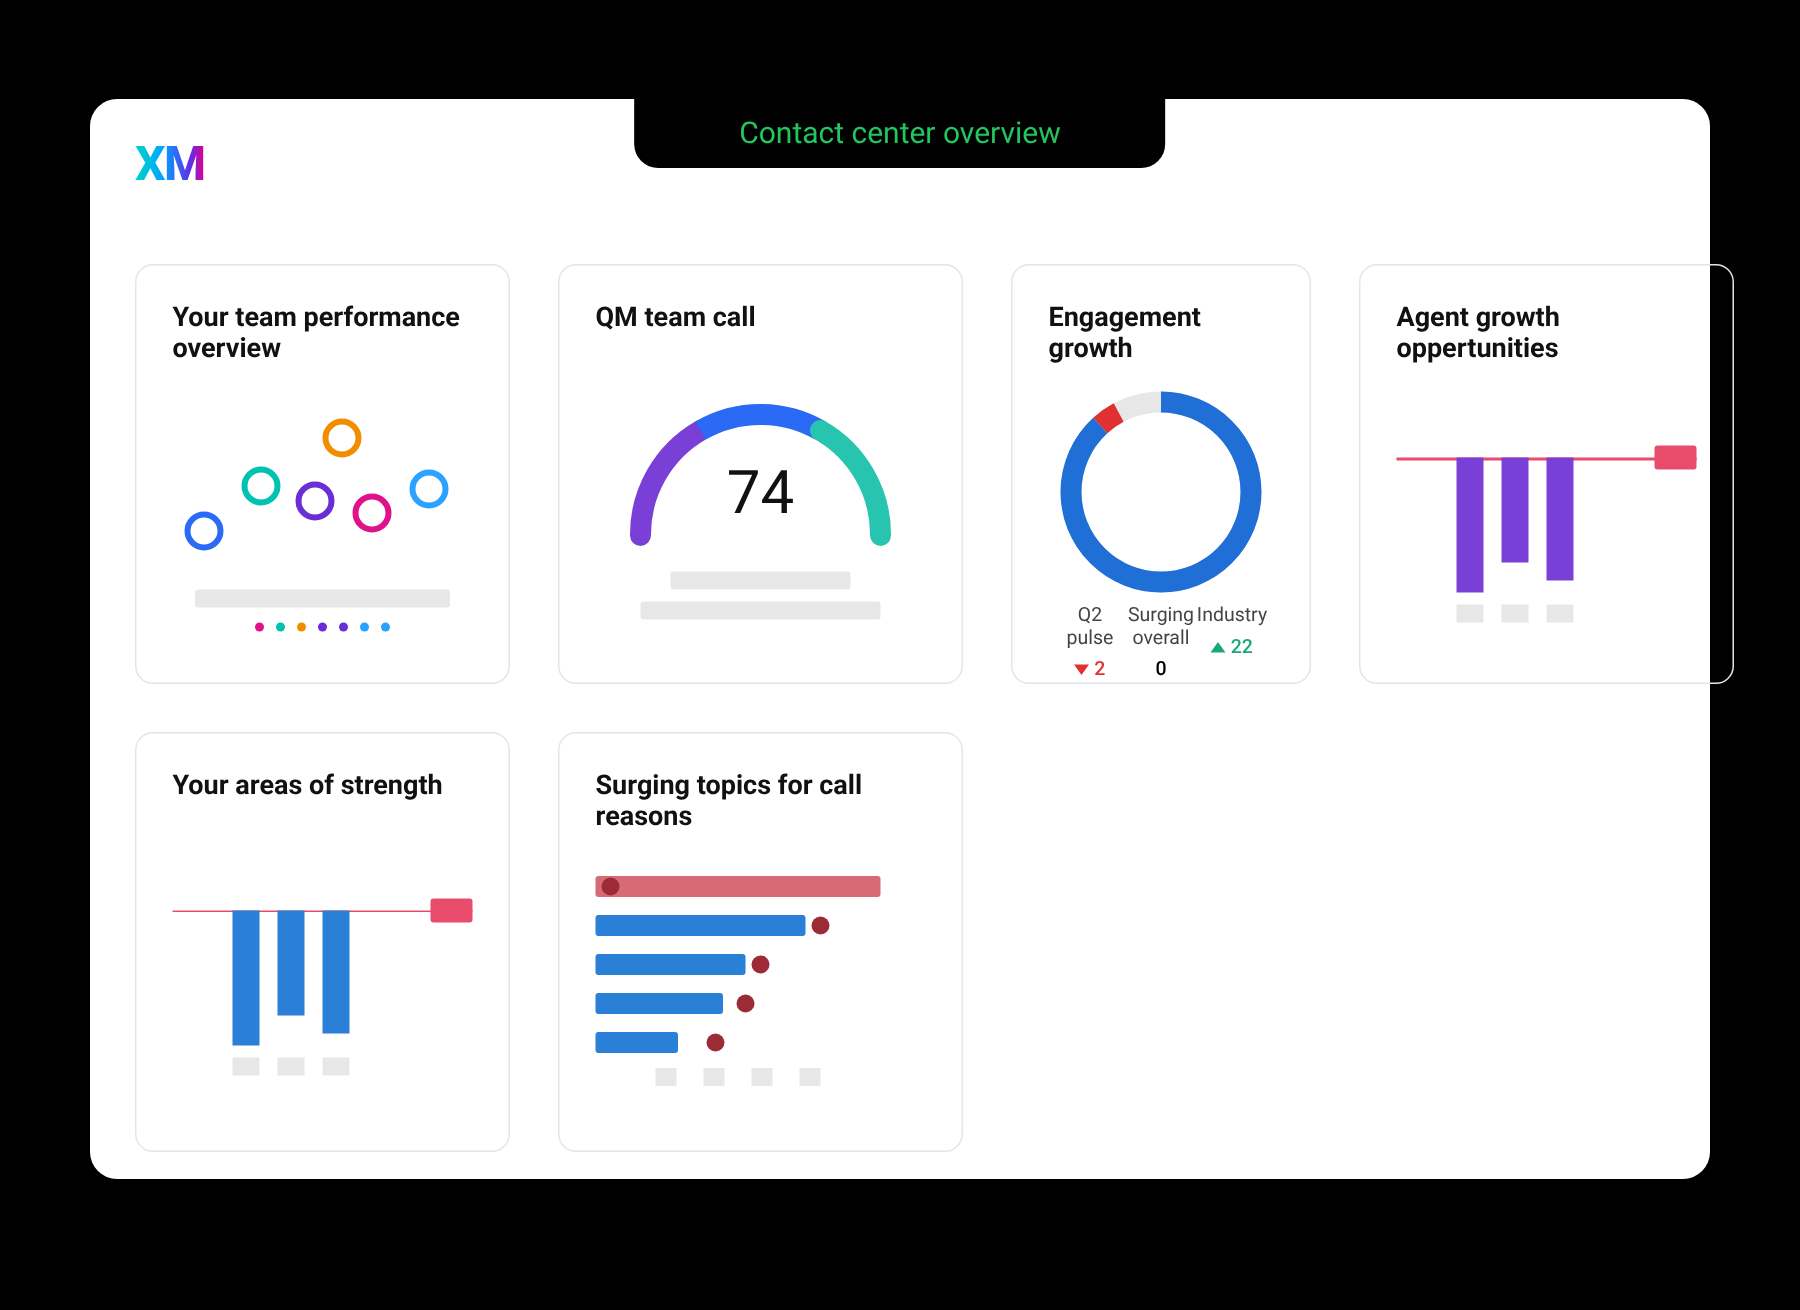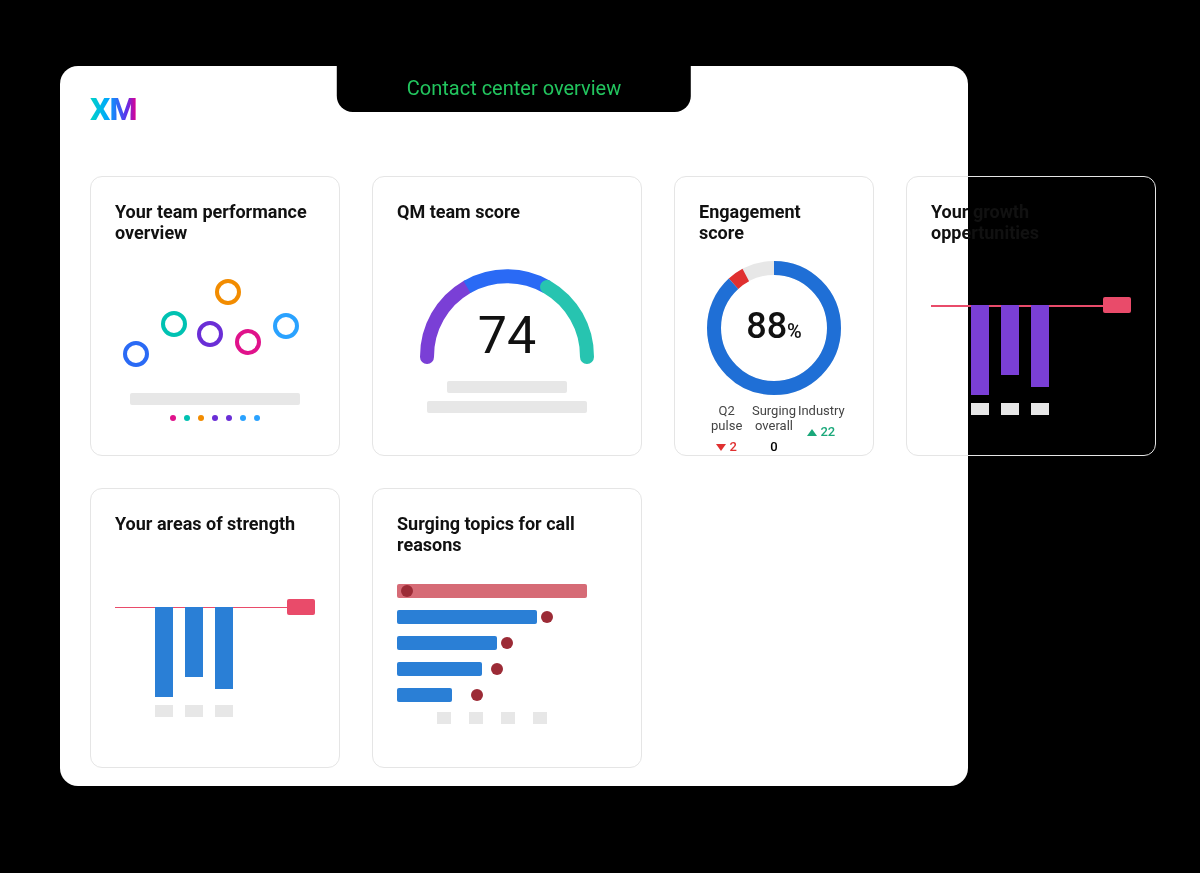--- a/index.html
+++ b/index.html
@@ -7,21 +7,21 @@
     background: #000;
     font-family: -apple-system, BlinkMacSystemFont, "Segoe UI", Roboto, Helvetica, Arial, sans-serif;
     width: 1200px;
     height: 873px;
     overflow: hidden;
   }
   .app-frame {
     position: absolute;
     top: 66px;
     left: 60px;
-    width: 908px;
+    width: 1080px;
     height: 720px;
     background: #fff;
     border-radius: 18px;
     padding: 24px 30px 30px 30px;
   }
   .logo {
     font-size: 32px;
     font-weight: 800;
     background: linear-gradient(90deg, #00D4C5 0%, #00A5FF 40%, #5F2EEA 80%, #E0008E 100%);
     -webkit-background-clip: text;
@@ -199,21 +199,21 @@
     display: flex;
     gap: 18px;
     margin-top: 6px;
     margin-left: 40px;
   }
   .surge-legend div {
     width: 14px; height: 12px; background: #e7e7e7;
   }
   .center-score {
     position: absolute;
-    font-size: 52px;
+    font-size: 40px;
     font-weight: 400;
     color: #111;
   }
   .donut-center {
     position: absolute;
     font-size: 36px;
     font-weight: 500;
     color: #111;
   }
   .donut-center .pct { font-size: 20px; }
@@ -247,69 +247,66 @@
             <div class="dot" style="background:#6a2ed6;"></div>
             <div class="dot" style="background:#6a2ed6;"></div>
             <div class="dot" style="background:#2aa2ff;"></div>
             <div class="dot" style="background:#2aa2ff;"></div>
           </div>
         </div>
       </div>
     </div>
 
     <div class="card">
-      <div class="card-title">QM team score</div>
+      <div class="card-title">QM team call</div>
       <div class="card-body">
         <div style="display:flex;flex-direction:column;align-items:center;">
           <div style="position:relative;width:200px;height:110px;">
             <svg width="200" height="110" viewBox="0 0 200 110">
               <path d="M 20 100 A 80 80 0 0 1 60 30" stroke="#7a3fd6" stroke-width="14" fill="none" stroke-linecap="round"></path>
               <path d="M 60 30 A 80 80 0 0 1 140 30" stroke="#2a6af5" stroke-width="14" fill="none"></path>
               <path d="M 140 30 A 80 80 0 0 1 180 100" stroke="#27c4b0" stroke-width="14" fill="none" stroke-linecap="round"></path>
             </svg>
             <div class="center-score" style="left:0;right:0;top:48px;text-align:center;">74</div>
           </div>
           <div class="placeholder-bar" style="width:120px;margin-top:14px;"></div>
           <div class="placeholder-bar" style="width:160px;margin-top:8px;"></div>
         </div>
       </div>
     </div>
 
     <div class="card">
-      <div class="card-title">Engagement score</div>
+      <div class="card-title">Engagement growth</div>
       <div class="card-body" style="flex-direction:column;">
         <div style="position:relative;width:150px;height:150px;">
           <svg width="150" height="150" viewBox="0 0 150 150">
             <circle cx="75" cy="75" r="60" stroke="#e7e7e7" stroke-width="14" fill="none"></circle>
             <circle cx="75" cy="75" r="60" stroke="#e03030" stroke-width="14" fill="none" stroke-dasharray="15 362" stroke-dashoffset="-332" transform="rotate(-90 75 75)"></circle>
             <circle cx="75" cy="75" r="60" stroke="#1f6fd6" stroke-width="14" fill="none" stroke-dasharray="332 377" transform="rotate(-90 75 75)"></circle>
           </svg>
-          <div class="donut-center" style="left:0;right:0;top:52px;text-align:center;">
-            <span>88</span><span class="pct">%</span>
-          </div>
         </div>
       </div>
       <div class="eng-stats">
         <div class="eng-stat">
           <div class="eng-stat-label">Q2 pulse</div>
           <div class="eng-stat-value down"><span class="tri tri-down"></span><span>2</span></div>
         </div>
         <div class="eng-stat">
           <div class="eng-stat-label">Surging overall</div>
           <div class="eng-stat-value">0</div>
         </div>
         <div class="eng-stat">
           <div class="eng-stat-label">Industry</div>
           <div class="eng-stat-value up"><span class="tri tri-up"></span><span>22</span></div>
         </div>
       </div>
     </div>
 
     <div class="card">
-      <div class="card-title">Your growth oppertunities</div>
+      <div class="card-title">Agent growth oppertunities</div>
       <div class="card-body">
         <div class="bar-chart">
           <div class="baseline"></div>
           <div class="end-cap"></div>
           <div class="bars">
             <div class="bar" style="height:90px;background:#7a3fd6;"></div>
             <div class="bar" style="height:70px;background:#7a3fd6;"></div>
             <div class="bar" style="height:82px;background:#7a3fd6;"></div>
           </div>
           <div class="legend-placeholders">

